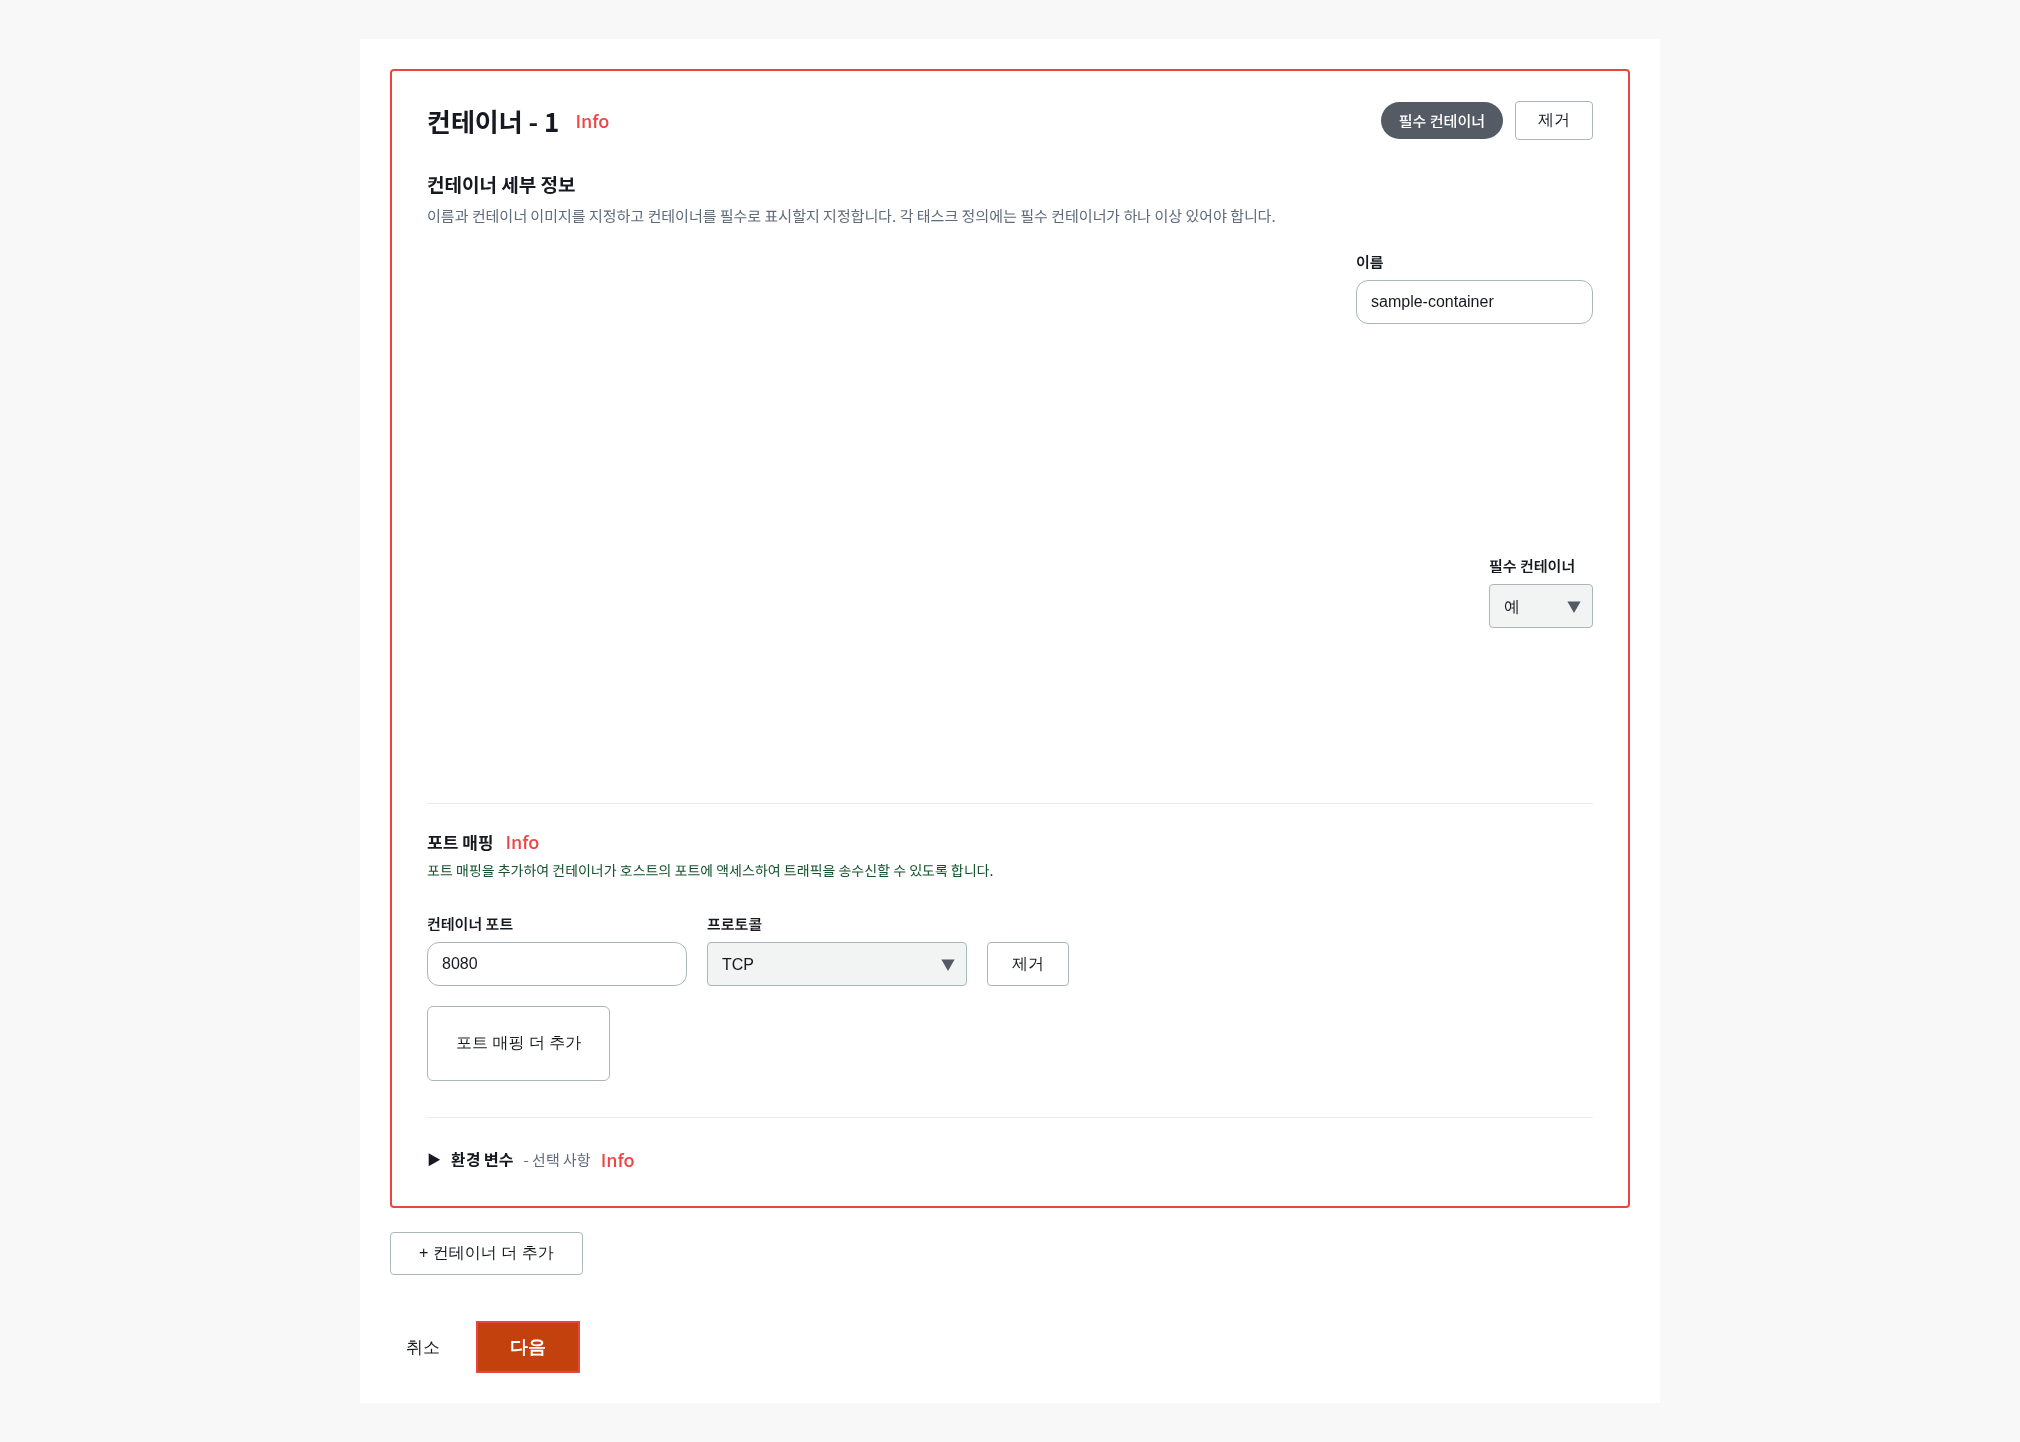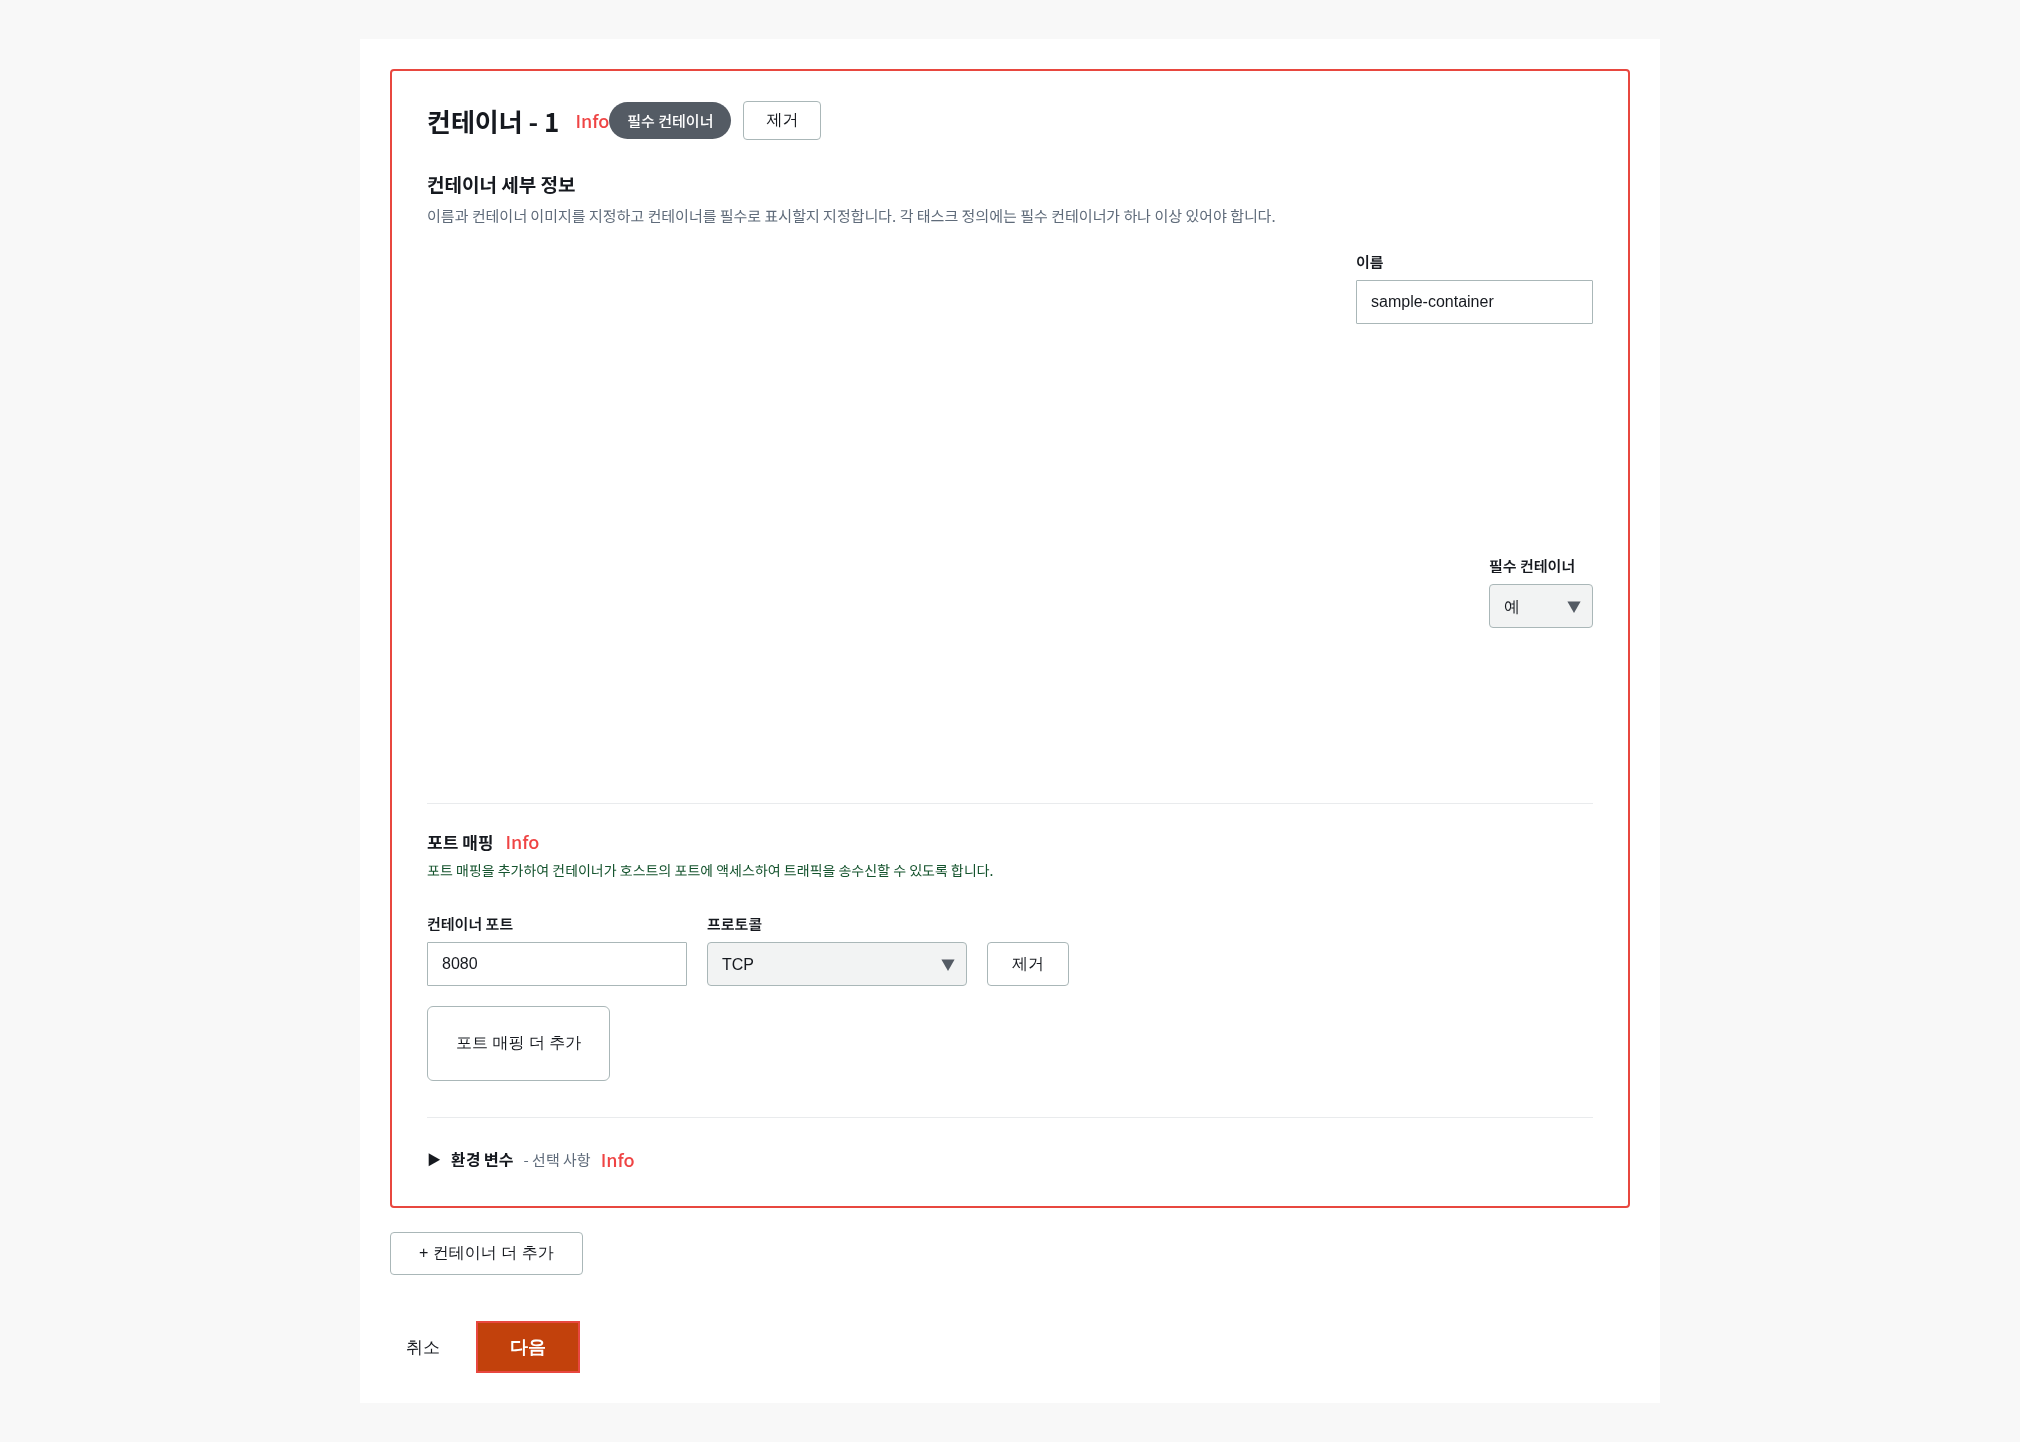--- a/index.html
+++ b/index.html
@@ -22,20 +22,21 @@
     .container-card {
       border: 2px solid #e8473f;
       border-radius: 4px;
       padding: 30px 35px;
       background: #fff;
       margin-bottom: 24px;
     }
     .card-header {
       display: flex;
       align-items: center;
+      justify-content: space-between;
       margin-bottom: 30px;
     }
     .card-title-group {
       display: flex;
       align-items: center;
       gap: 16px;
     }
     .card-title {
       font-size: 26px;
       font-weight: 700;
@@ -101,21 +102,21 @@
     .form-group.uri-group { flex: 1 1 auto; }
     .form-group.essential-group { flex: 0 0 220px; }
 
     .form-label {
       font-size: 15px;
       font-weight: 600;
       color: #16191f;
     }
     .form-input {
       border: 1px solid #aab7b8;
-      border-radius: 1px;
+      border-radius: 12px;
       padding: 10px 14px;
       font-size: 16px;
       color: #16191f;
       height: 44px;
       outline: none;
     }
 
     .uri-input-wrapper {
       position: relative;
       display: flex;

